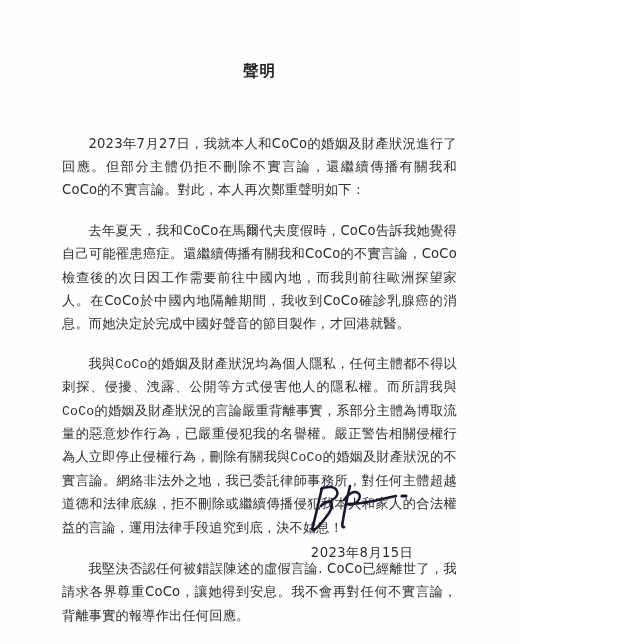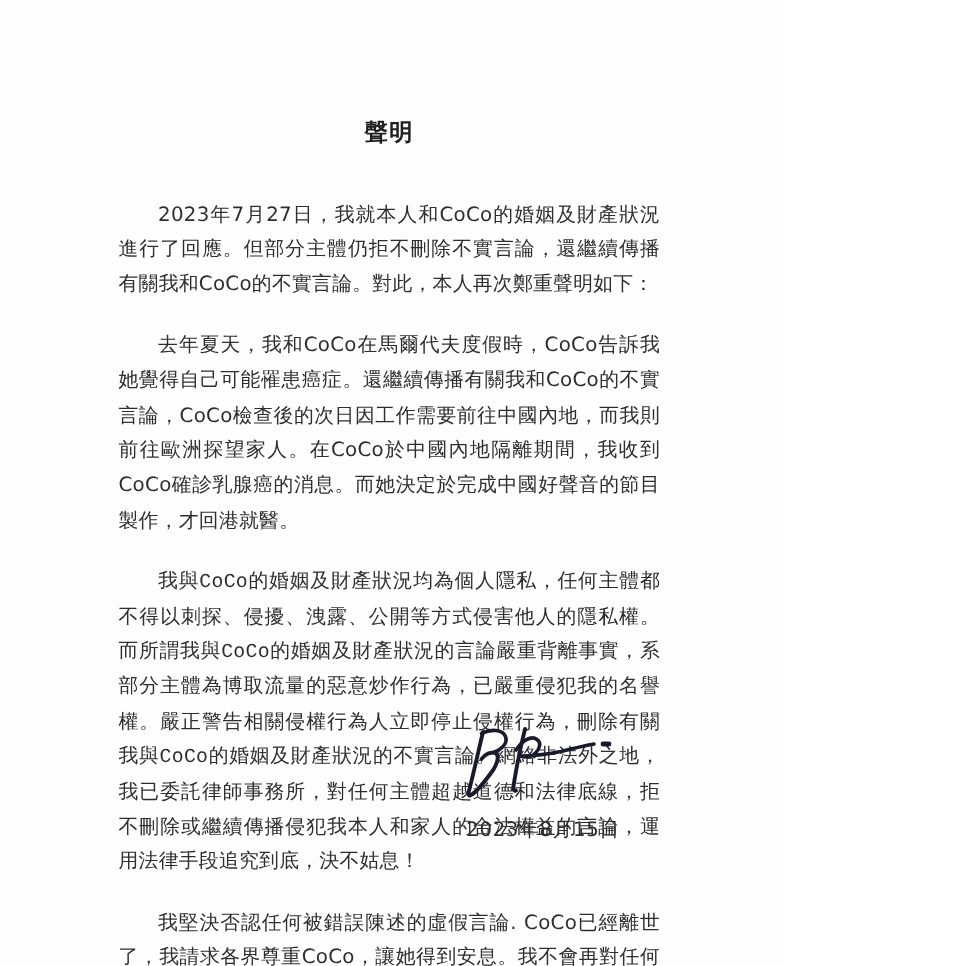--- a/index.html
+++ b/index.html
@@ -13,21 +13,21 @@
     font-family: "DejaVu Sans", "Liberation Sans", sans-serif;
     color: #2b2b2b;
     overflow: hidden;
   }
   #page {
     position: relative;
     width: 519px;
     height: 644px;
     background: #fefefe;
     box-sizing: border-box;
-    padding: 17px;
+    padding: 0;
   }
   .doc-title {
     text-align: center;
     font-size: 15.5px;
     font-weight: bold;
     color: #1f1f1f;
     letter-spacing: 1px;
     margin: 0;
     padding-top: 64px;
     line-height: 1;
@@ -39,21 +39,21 @@
   .para {
     font-size: 13.2px;
     line-height: 23.4px;
     color: #2e2e2e;
     text-align: justify;
     text-justify: inter-ideograph;
     text-indent: 2em;
     margin: 0;
     letter-spacing: 0.2px;
   }
-  .para-1 { margin-top: 35px; }
+  .para-1 { margin-top: 52px; }
   .para-2 { margin-top: 17px; }
   .para-3 { margin-top: 17px; font-family: Liberation Mono, monospace; }
   .para-4 { margin-top: 17px; }
   .closing {
     font-size: 13.2px;
     line-height: 23.4px;
     color: #2e2e2e;
     text-indent: 1em;
     margin: 0;
     margin-top: 26px;

